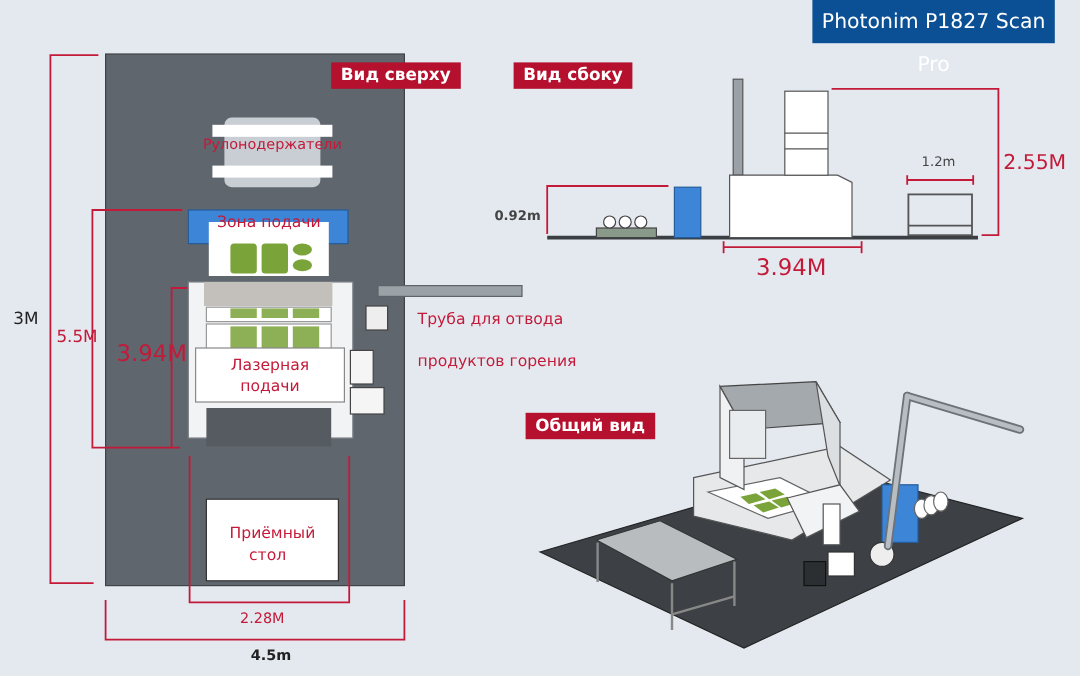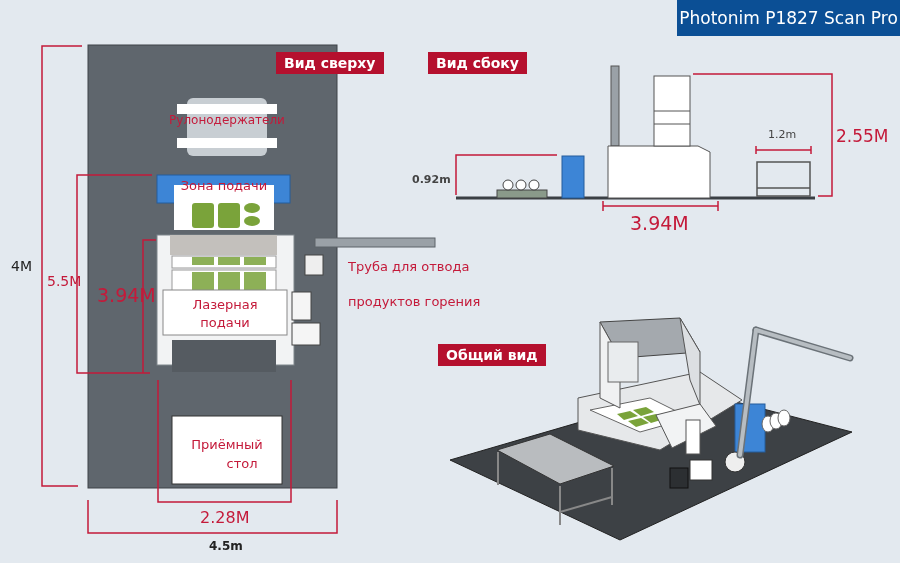--- a/index.html
+++ b/index.html
@@ -1,17 +1,17 @@
 <!DOCTYPE html>
 <html><head>
 <meta charset="utf-8">
 <style>
   html,body{margin:0;padding:0;}
   body{width:900px;height:563px;background:#e3e9ef;position:relative;overflow:hidden;font-family:"Liberation Sans",sans-serif;}
-  .brand{position:absolute;left:677px;top:0;width:223px;height:36px;background:#0b4f95;color:#fff;font-size:17px;line-height:36px;text-align:center;font-family:"DejaVu Sans",sans-serif;}
+  .brand{position:absolute;left:677px;top:0;width:202px;height:36px;background:#0b4f95;color:#fff;font-size:17px;line-height:36px;text-align:center;font-family:"DejaVu Sans",sans-serif;}
   .tag{position:absolute;background:#b5102e;color:#fff;font-size:14px;font-weight:bold;line-height:22px;padding:0 8px;font-family:"DejaVu Sans",sans-serif;}
   .dim{position:absolute;color:#c41a3a;font-family:"DejaVu Sans",sans-serif;}
   .dimdark{position:absolute;color:#222;font-family:"DejaVu Sans",sans-serif;}
   .lbl{position:absolute;color:#c41a3a;font-size:13px;text-align:center;font-family:"DejaVu Sans",sans-serif;}
   svg{position:absolute;left:0;top:0;}
 </style>
 </head>
 <body>
 
 <div class="brand">Photonim P1827 Scan Pro</div>
@@ -69,28 +69,28 @@
   </g>
 </svg>
 
 <div class="tag" style="left:238px;top:52px;margin-left:38px;">Вид сверху</div>
 
 <div class="lbl" style="left:160px;top:113px;width:134px;font-size:12px;">Рулонодержатели</div>
 <div class="lbl" style="left:170px;top:178px;width:108px;font-size:13px;">Зона подачи</div>
 <div class="lbl" style="left:170px;top:297px;width:110px;">Лазерная</div>
 <div class="lbl" style="left:170px;top:315px;width:110px;">подачи</div>
 <div class="lbl" style="left:172px;top:437px;width:110px;">Приёмный</div>
-<div class="lbl" style="left:187px;top:456px;width:110px;">стол</div>
+<div class="lbl" style="left:168px;top:456px;width:110px;">стол</div>
 <div class="lbl" style="left:348px;top:259px;text-align:left;">Труба для отвода</div>
 <div class="lbl" style="left:348px;top:294px;text-align:left;">продуктов горения</div>
 
-<div class="dimdark" style="left:11px;top:258px;font-size:14px;">4M</div>
+<div class="dimdark" style="left:11px;top:258px;font-size:14px;">3M</div>
 <div class="dim" style="left:47px;top:273px;font-size:14px;">5.5M</div>
 <div class="dim" style="left:97px;top:284px;font-size:19px;">3.94M</div>
-<div class="dim" style="left:200px;top:508px;font-size:16px;">2.28M</div>
+<div class="dim" style="left:200px;top:508px;font-size:12px;">2.28M</div>
 <div class="dimdark" style="left:209px;top:539px;font-size:12px;font-weight:bold;">4.5m</div>
 
 <svg width="900" height="563">
   <line x1="456" y1="198" x2="815" y2="198" stroke="#3a3f44" stroke-width="3"></line>
 
   <rect x="497" y="190" width="50" height="8" fill="#8a9a8a" stroke="#444"></rect>
   <g fill="#fff" stroke="#444">
     <circle cx="508" cy="185" r="5"></circle>
       <circle cx="521" cy="185" r="5"></circle>
       <circle cx="534" cy="185" r="5"></circle>

